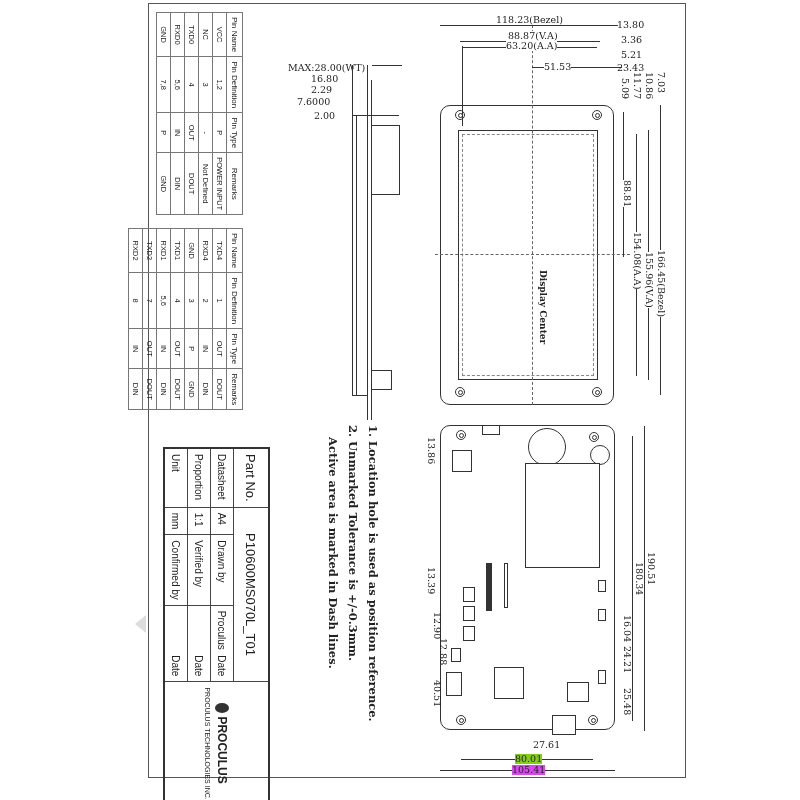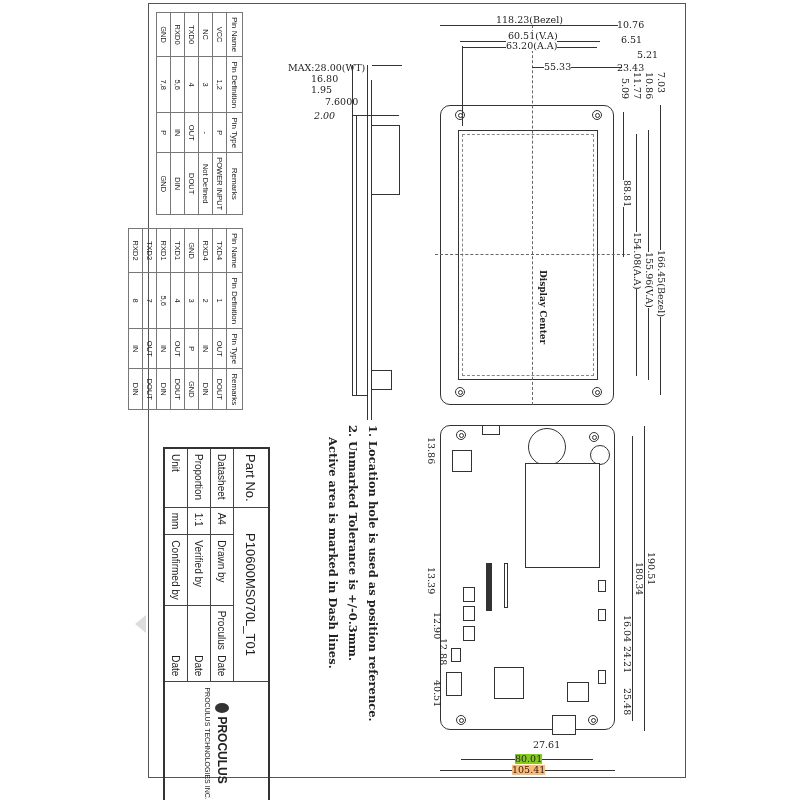--- a/index.html
+++ b/index.html
@@ -159,23 +159,23 @@
 
 <div class="rot mono" style="left:383px;top:425px;font-size:11.5px;font-weight:bold;line-height:20px;">
   <div>1. Location hole is used as position reference.</div>
   <div>2. Unmarked Tolerance is +/-0.3mm.</div>
   <div style="padding-left:12px;">Active area is marked in Dash lines.</div>
 </div>
 
 <div>
   <div class="dim" style="left:288px;top:63px;">MAX:28.00(WT)</div>
   <div class="dim" style="left:311px;top:74px;">16.80</div>
-  <div class="dim" style="left:311px;top:85px;">1.95</div>
-  <div class="dim" style="left:325px;top:97px;">7.6000</div>
-  <div class="dim" style="left:314px;top:111px;font-style:italic;">2.00</div>
+  <div class="dim" style="left:311px;top:85px;">2.29</div>
+  <div class="dim" style="left:297px;top:97px;">7.6000</div>
+  <div class="dim" style="left:314px;top:111px;">2.00</div>
   <div class="line" style="left:352px;top:65px;width:1px;height:330px;"></div>
   <div class="line" style="left:356px;top:115px;width:1px;height:280px;"></div>
   <div class="line" style="left:367px;top:65px;width:1px;height:355px;"></div>
   <div class="line" style="left:371px;top:80px;width:1px;height:340px;"></div>
   <div class="line" style="left:352px;top:395px;width:15px;height:1px;"></div>
   <div style="position:absolute;left:371px;top:125px;width:28px;height:68px;border:1px solid #333;border-left:none;"></div>
   <div style="position:absolute;left:371px;top:370px;width:20px;height:18px;border:1px solid #333;border-left:none;"></div>
   <div class="line" style="left:372px;top:65px;width:30px;height:1px;"></div>
   <div class="line" style="left:352px;top:115px;width:47px;height:1px;"></div>
 </div>
@@ -187,29 +187,29 @@
   <div class="hole" style="left:455px;top:110px;"></div>
   <div class="hole" style="left:592px;top:110px;"></div>
   <div class="hole" style="left:455px;top:387px;"></div>
   <div class="hole" style="left:592px;top:387px;"></div>
   <div style="position:absolute;left:532px;top:20px;width:0;height:385px;border-left:1px dashed #666;"></div>
   <div style="position:absolute;left:435px;top:254px;width:200px;height:0;border-top:1px dashed #666;"></div>
   <div class="rot mono" style="left:548px;top:270px;font-size:9px;font-weight:bold;">Display Center</div>
   <div class="line" style="left:440px;top:25px;width:178px;height:1px;"></div>
   <div class="dim" style="left:496px;top:15px;background:#fff;">118.23(Bezel)</div>
   <div class="line" style="left:460px;top:41px;width:140px;height:1px;"></div>
-  <div class="dim" style="left:508px;top:31px;background:#fff;">60.51(V.A)</div>
+  <div class="dim" style="left:508px;top:31px;background:#fff;">88.87(V.A)</div>
   <div class="line" style="left:462px;top:46px;width:1px;height:80px;"></div>
   <div class="line" style="left:462px;top:47px;width:135px;height:1px;"></div>
   <div class="dim" style="left:506px;top:41px;background:#fff;">63.20(A.A)</div>
   <div class="line" style="left:532px;top:67px;width:90px;height:1px;"></div>
-  <div class="dim" style="left:544px;top:62px;background:#fff;">55.33</div>
-  <div class="dim" style="left:617px;top:20px;">10.76</div>
-  <div class="dim" style="left:621px;top:35px;">6.51</div>
-  <div class="dim" style="left:637px;top:50px;">5.21</div>
+  <div class="dim" style="left:544px;top:62px;background:#fff;">51.53</div>
+  <div class="dim" style="left:617px;top:20px;">13.80</div>
+  <div class="dim" style="left:621px;top:35px;">3.36</div>
+  <div class="dim" style="left:621px;top:50px;">5.21</div>
   <div class="dim" style="left:617px;top:63px;">23.43</div>
   <div class="rot dim" style="left:630px;top:78px;">5.09</div>
   <div class="rot dim" style="left:642px;top:72px;">11.77</div>
   <div class="rot dim" style="left:654px;top:72px;">10.86</div>
   <div class="rot dim" style="left:666px;top:72px;">7.03</div>
   <div class="line" style="left:623px;top:112px;width:1px;height:145px;"></div>
   <div class="rot dim" style="left:632px;top:180px;background:#fff;">88.81</div>
   <div class="line" style="left:660px;top:105px;width:1px;height:290px;"></div>
   <div class="rot dim" style="left:666px;top:250px;background:#fff;">166.45(Bezel)</div>
   <div class="line" style="left:648px;top:130px;width:1px;height:250px;"></div>
@@ -251,14 +251,14 @@
   <div class="rot dim" style="left:656px;top:552px;background:#fff;">190.51</div>
   <div class="line" style="left:632px;top:436px;width:1px;height:285px;"></div>
   <div class="rot dim" style="left:644px;top:562px;background:#fff;">180.34</div>
   <div class="rot dim" style="left:632px;top:615px;background:#fff;">16.04</div>
   <div class="rot dim" style="left:632px;top:646px;background:#fff;">24.21</div>
   <div class="rot dim" style="left:632px;top:688px;background:#fff;">25.48</div>
   <div class="dim" style="left:533px;top:740px;">27.61</div>
   <div class="line" style="left:461px;top:759px;width:132px;height:1px;"></div>
   <div class="dim" style="left:515px;top:754px;background:#84cc16;text-align:center;">80.01</div>
   <div class="line" style="left:440px;top:770px;width:175px;height:1px;"></div>
-  <div class="dim" style="left:512px;top:765px;background:#fdba74;">105.41</div>
+  <div class="dim" style="left:512px;top:765px;background:#d946ef;">105.41</div>
 </div>
 
 </body></html>

